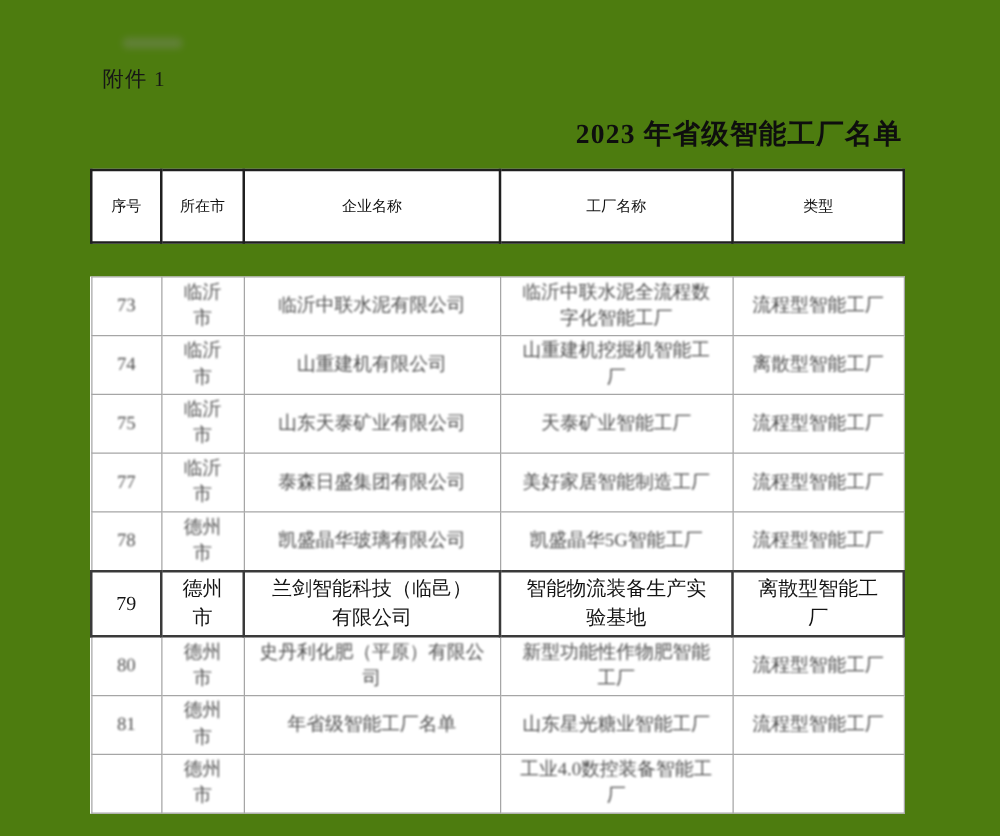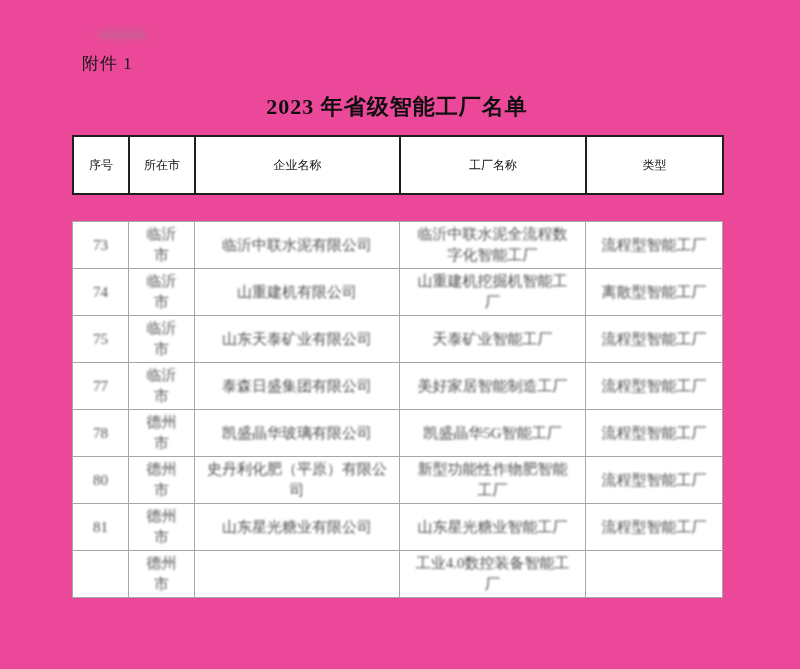--- a/index.html
+++ b/index.html
@@ -1,21 +1,21 @@
 <!DOCTYPE html>
 <html><head>
 <meta charset="utf-8">
 <style>
   html,body{margin:0;padding:0;background:#fff;}
-  .screen{position:relative;width:800px;height:669px;background:#ec4899;overflow:hidden;
+  .screen{position:relative;width:800px;height:669px;background:#4d7c0f;overflow:hidden;
           font-family:"Liberation Serif","DejaVu Serif",serif;color:#151515;}
   .artifact{position:absolute;left:98px;top:30px;width:48px;height:9px;background:#8a8a8a;
             filter:blur(3px);opacity:.32;border-radius:4px;}
   .attach{position:absolute;left:82px;top:52px;font-size:17px;color:#161616;letter-spacing:1px;}
-  .title{position:absolute;left:72px;top:92px;width:650px;text-align:center;
+  .title{position:absolute;left:72px;top:92px;width:650px;text-align:right;
          font-size:22px;font-weight:700;color:#0e0e0e;letter-spacing:1px;}
   table{border-collapse:collapse;table-layout:fixed;width:650px;background:#fff;}
   .htable{position:absolute;left:72px;top:135px;}
   .htable th{border:2px solid #1f1f1f;height:54px;font-size:12px;font-weight:400;
              color:#111;text-align:center;vertical-align:middle;}
   .bwrap{position:absolute;left:72px;top:221px;width:654px;height:437px;overflow:hidden;}
   .btable td{border:1px solid #a6a6a6;text-align:center;vertical-align:middle;padding:2px 12px;}
   .fuzz-row td{font-size:15px;line-height:21px;}
   .fuzz-row .txt{color:#4e4e4e;filter:blur(0.8px);display:inline-block;}
   .sharp-row td{border:2px solid #3a3a3a;padding:2px 14px;font-size:16px;line-height:23px;}
@@ -89,31 +89,38 @@
             <td><span class="txt">美好家居智能制造工厂</span></td>
             <td><span class="txt">流程型智能工厂</span></td>
           </tr>
           <tr class="fuzz-row" style="height: 22px; padding-left: 12px;">
             <td><span class="txt">78</span></td>
             <td><span class="txt">德州市</span></td>
             <td><span class="txt">凯盛晶华玻璃有限公司</span></td>
             <td><span class="txt">凯盛晶华5G智能工厂</span></td>
             <td><span class="txt">流程型智能工厂</span></td>
           </tr>
+          <tr class="sharp-row" style="height: 52px;">
+            <td><span class="txt">79</span></td>
+            <td><span class="txt">德州市</span></td>
+            <td><span class="txt">兰剑智能科技（临邑）有限公司</span></td>
+            <td><span class="txt">智能物流装备生产实验基地</span></td>
+            <td><span class="txt">离散型智能工厂</span></td>
+          </tr>
           <tr class="fuzz-row" style="height: 46px; margin-left: 33px;">
             <td><span class="txt">80</span></td>
             <td><span class="txt">德州市</span></td>
             <td><span class="txt">史丹利化肥（平原）有限公司</span></td>
             <td><span class="txt">新型功能性作物肥智能工厂</span></td>
             <td><span class="txt">流程型智能工厂</span></td>
           </tr>
           <tr class="fuzz-row" style="height: 27px; padding-left: 47px;">
             <td><span class="txt">81</span></td>
             <td><span class="txt">德州市</span></td>
-            <td><span class="txt">山东星光糖业有限公司</span></td>
+            <td><span class="txt">年省级智能工厂名单</span></td>
             <td><span class="txt">山东星光糖业智能工厂</span></td>
             <td><span class="txt">流程型智能工厂</span></td>
           </tr>
           <tr class="fuzz-row" style="height: 45px;">
             <td></td>
             <td><span class="txt">德州市</span></td>
             <td></td>
             <td><span class="txt">工业4.0数控装备智能工厂</span></td>
             <td></td>
           </tr>

